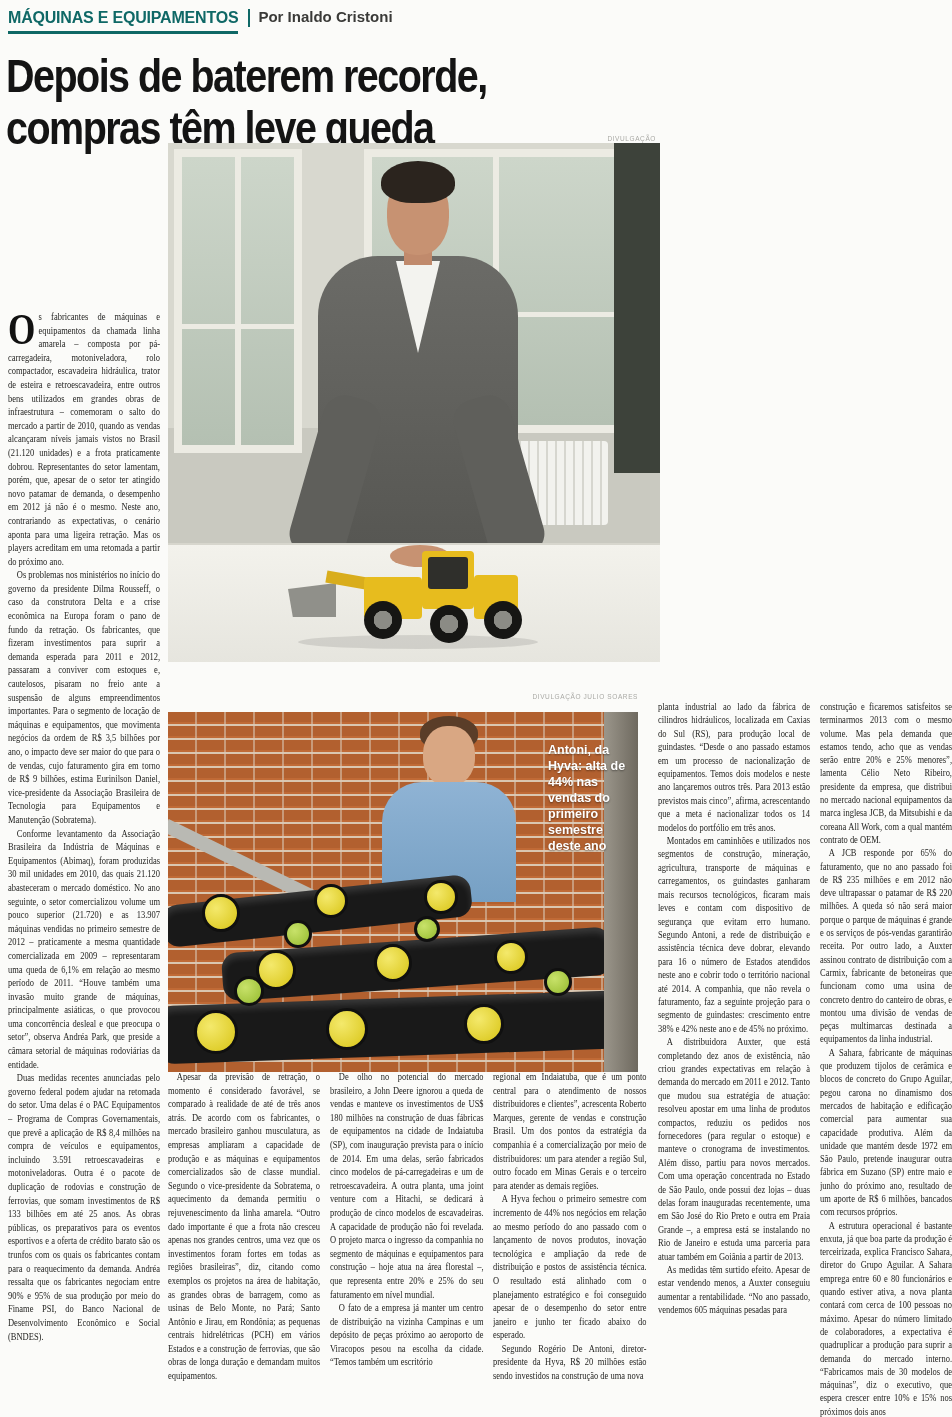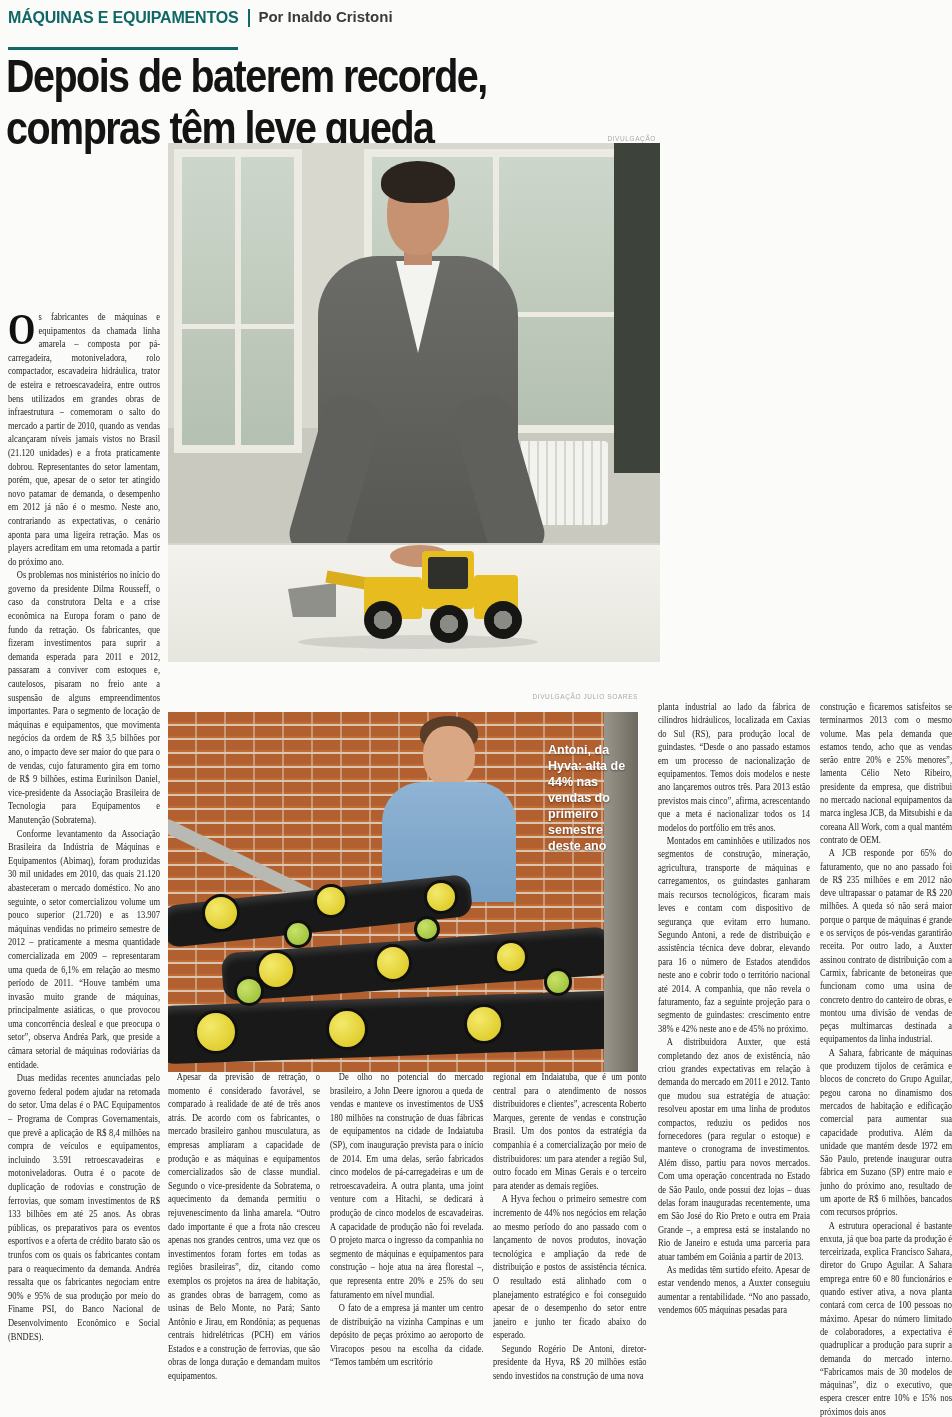--- a/index.html
+++ b/index.html
@@ -1,21 +1,21 @@
 <!DOCTYPE html>
 <html lang="pt"><head>
 <meta charset="utf-8">
 <style>
   html,body{margin:0;padding:0;background:#e9e9e7;}
   .page{position:relative;width:952px;height:1417px;background:#fbfbf9;margin:0 auto;overflow:hidden;
         font-family:"Liberation Serif",serif;color:#1d1d1b;}
   
   .kicker{position:absolute;left:8px;top:8px;white-space:nowrap;}
   .kicker .sec{display:inline-block;font-family:"Liberation Sans",sans-serif;font-weight:bold;
-        font-size:16px;letter-spacing:-.2px;color:#0f6866;border-bottom:3px solid #0f6866;padding-bottom:20px;}
+        font-size:16px;letter-spacing:-.2px;color:#0f6866;border-bottom:3px solid #0f6866;padding-bottom:4px;}
   .kicker .bar{display:inline-block;width:2px;height:18px;background:#0f6866;margin:0 8px 0 10px;vertical-align:-4px;}
   .kicker .by{display:inline-block;font-family:"Liberation Sans",sans-serif;font-weight:bold;
         font-size:15px;color:#3a3a38;vertical-align:1px;}
   .headline{position:absolute;left:6px;top:50px;font-family:"Liberation Sans",sans-serif;
         font-weight:800;font-size:47px;line-height:52px;letter-spacing:-1.8px;color:#141414;
         transform:scaleX(.84);transform-origin:0 0;white-space:nowrap;}
   .deck{position:absolute;left:8px;top:147px;width:158px;font-family:"Liberation Sans",sans-serif;
         font-size:19.5px;line-height:26px;letter-spacing:-.4px;color:#8e8e8c;}
   
   .col{position:absolute;text-align:justify;font-size:10.6px;line-height:13.6px;

